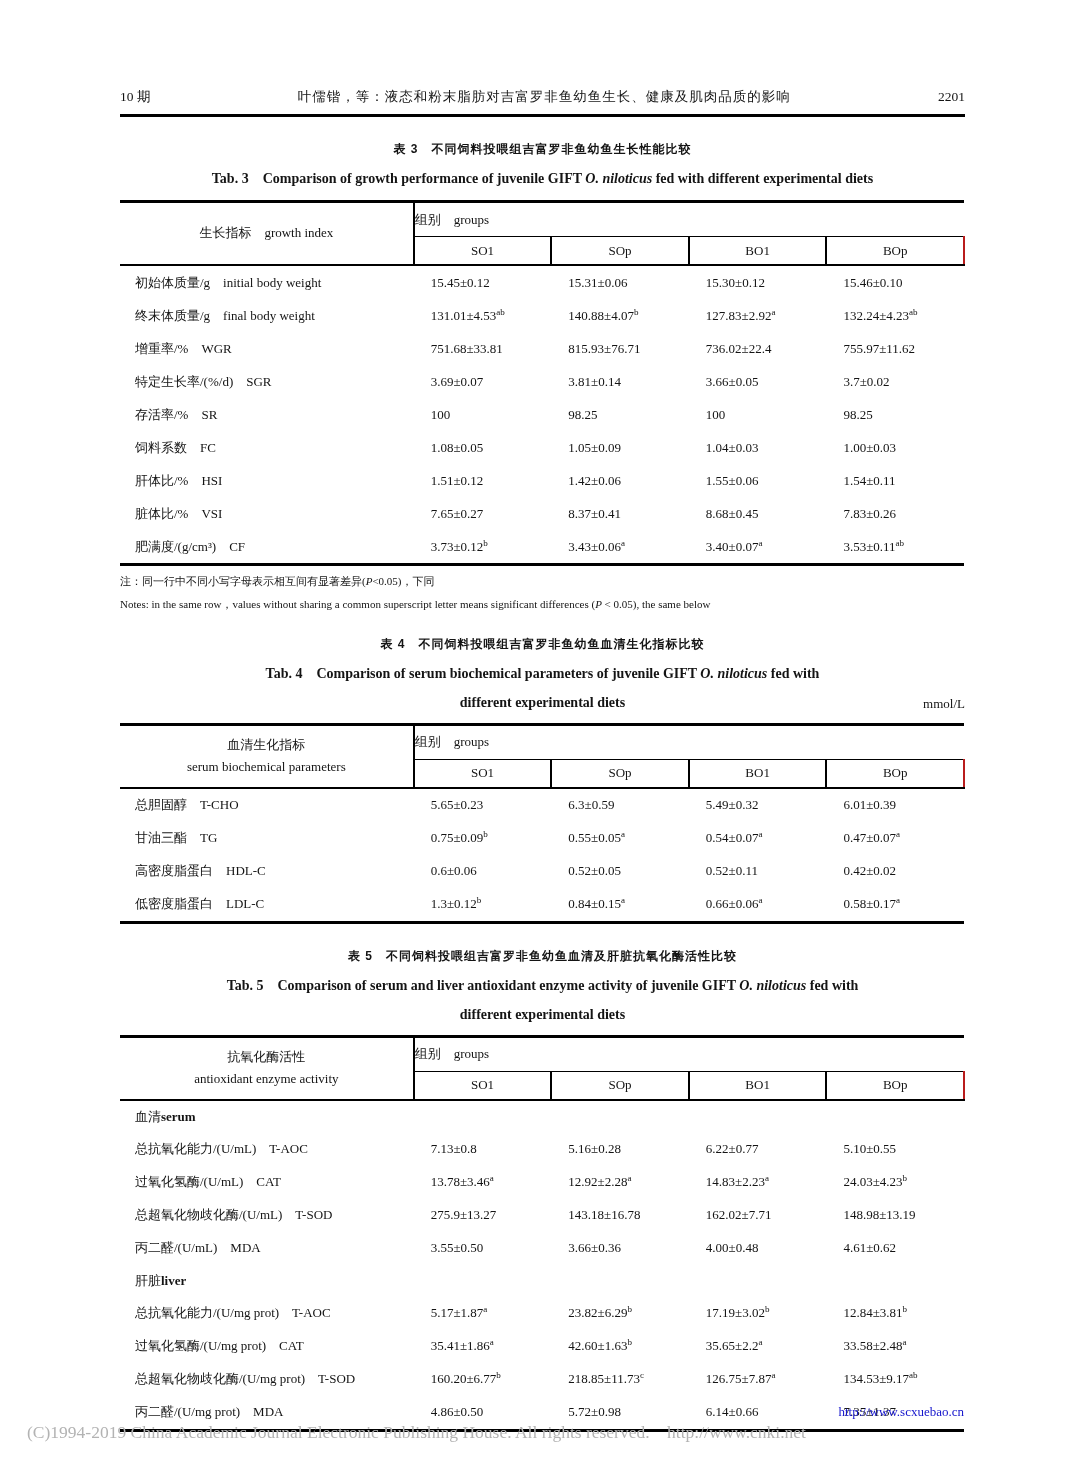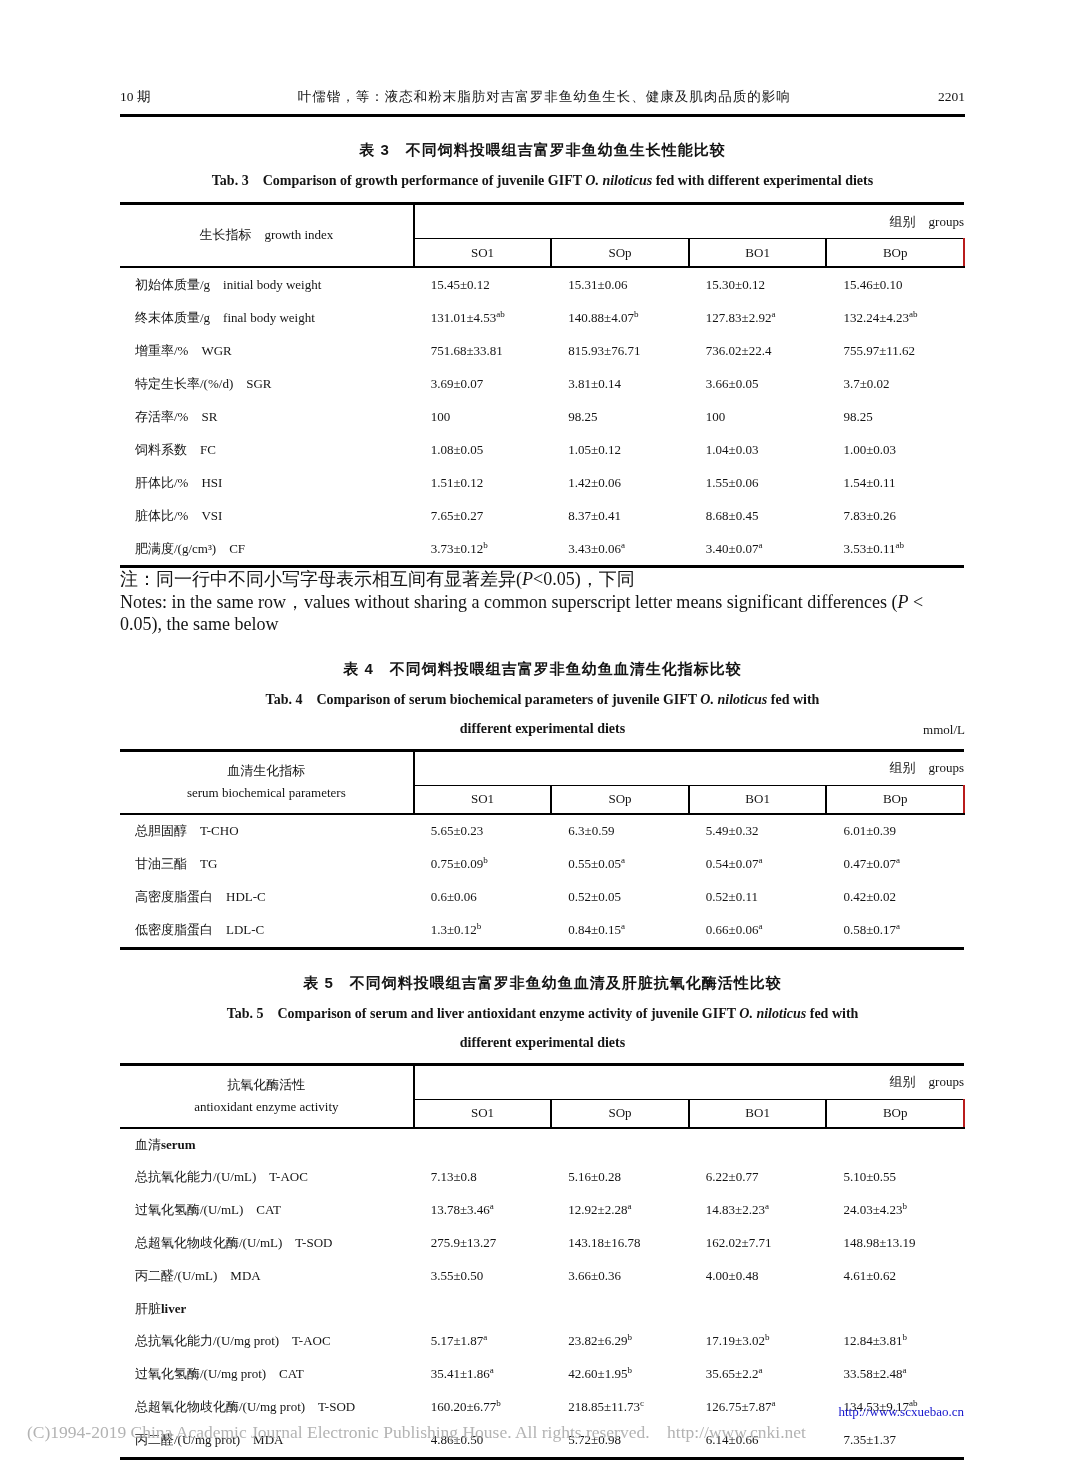--- a/index.html
+++ b/index.html
@@ -3,44 +3,44 @@
 <meta charset="utf-8">
 <style>
   html,body{margin:0;padding:0;background:#ffffff;}
   .page{width:1084px;height:1473px;position:relative;background:#fff;
         font-family:"Liberation Serif","DejaVu Serif",serif;color:#141414;overflow:hidden;}
   .content{margin-left:120px;width:845px;}
   .running-head{display:flex;justify-content:space-between;align-items:baseline;
         padding-top:88px;font-size:13.5px;}
   .rh-title{letter-spacing:1px;}
   .head-rule{border-top:3px solid #000;margin-top:8px;}
-  .t-zh{margin-top:24px;text-align:center;font-weight:bold;font-size:15px;
+  .t-zh{margin-top:24px;text-align:center;font-weight:bold;font-size:12px;
         font-family:"Liberation Sans","DejaVu Sans",sans-serif;letter-spacing:1px;}
   .t-en{margin-top:12px;text-align:center;font-weight:bold;font-size:14px;}
   .t-en i{font-style:italic;}
   .t-en.rel{position:relative;}
   .unit{position:absolute;right:0;bottom:-1px;font-weight:normal;font-size:13px;}
   table.datatable{width:100%;margin-top:12px;border-collapse:collapse;table-layout:fixed;
         font-size:13px;border-top:3px solid #000;border-bottom:3px solid #000;}
   col.w-stub{width:34.8%;}
   col.w-col{width:16.3%;}
   thead th{font-weight:normal;padding:0;}
   th.stub{border-bottom:2px solid #000;text-align:center;vertical-align:middle;line-height:1.7;}
   th.groups{height:33px;border-left:2px solid #000;border-bottom:1.5px solid #000;
-        text-align:right;vertical-align:middle;padding-left:24px;}
+        text-align:left;vertical-align:middle;}
   th.colh{height:27px;border-left:2px solid #000;border-bottom:2px solid #000;
         text-align:center;vertical-align:middle;border-radius:11px;}
   th.colh.last{border-right:2px solid #b91c1c;}
   tbody td{height:33px;vertical-align:middle;padding:0;}
   td.lbl{padding-left:15px;}
   td.val{padding-left:17px;}
   sup{font-size:9px;line-height:0;}
   tr.sect td{height:32px;padding-left:15px;}
   tr.sect b{}
-  .note{font-size:18px;line-height:1.25;}
+  .note{font-size:11px;margin-top:9px;line-height:1.25;}
   .note i{font-style:italic;}
   .site-link{position:absolute;top:1404px;right:120px;color:#1414cc;font-size:13px;text-decoration:none;}
   .copyright{position:absolute;top:1420px;left:27px;color:#b3b3b3;font-size:17.5px;}
 </style>
 </head>
 <body>
 
 <div class="page">
   <div class="content">
 
@@ -108,21 +108,21 @@
         <tr>
           <td class="lbl">存活率/%　SR</td>
           <td class="val"><span>100</span><sup></sup></td>
           <td class="val"><span>98.25</span><sup></sup></td>
           <td class="val"><span>100</span><sup></sup></td>
           <td class="val"><span>98.25</span><sup></sup></td>
         </tr>
         <tr>
           <td class="lbl">饲料系数　FC</td>
           <td class="val"><span>1.08±0.05</span><sup></sup></td>
-          <td class="val"><span>1.05±0.12</span><sup></sup></td>
+          <td class="val"><span>1.05±0.09</span><sup></sup></td>
           <td class="val"><span>1.04±0.03</span><sup></sup></td>
           <td class="val"><span>1.00±0.03</span><sup></sup></td>
         </tr>
         <tr>
           <td class="lbl">肝体比/%　HSI</td>
           <td class="val"><span>1.51±0.12</span><sup></sup></td>
           <td class="val"><span>1.42±0.06</span><sup></sup></td>
           <td class="val"><span>1.55±0.06</span><sup></sup></td>
           <td class="val"><span>1.54±0.11</span><sup></sup></td>
         </tr>
@@ -270,21 +270,21 @@
         <tr>
           <td class="lbl">总抗氧化能力/(U/mg prot)　T-AOC</td>
           <td class="val"><span>5.17±1.87</span><sup>a</sup></td>
           <td class="val"><span>23.82±6.29</span><sup>b</sup></td>
           <td class="val"><span>17.19±3.02</span><sup>b</sup></td>
           <td class="val"><span>12.84±3.81</span><sup>b</sup></td>
         </tr>
         <tr>
           <td class="lbl">过氧化氢酶/(U/mg prot)　CAT</td>
           <td class="val"><span>35.41±1.86</span><sup>a</sup></td>
-          <td class="val"><span>42.60±1.95</span><sup>b</sup></td>
+          <td class="val"><span>42.60±1.63</span><sup>b</sup></td>
           <td class="val"><span>35.65±2.2</span><sup>a</sup></td>
           <td class="val"><span>33.58±2.48</span><sup>a</sup></td>
         </tr>
         <tr>
           <td class="lbl">总超氧化物歧化酶/(U/mg prot)　T-SOD</td>
           <td class="val"><span>160.20±6.77</span><sup>b</sup></td>
           <td class="val"><span>218.85±11.73</span><sup>c</sup></td>
           <td class="val"><span>126.75±7.87</span><sup>a</sup></td>
           <td class="val"><span>134.53±9.17</span><sup>ab</sup></td>
         </tr>

